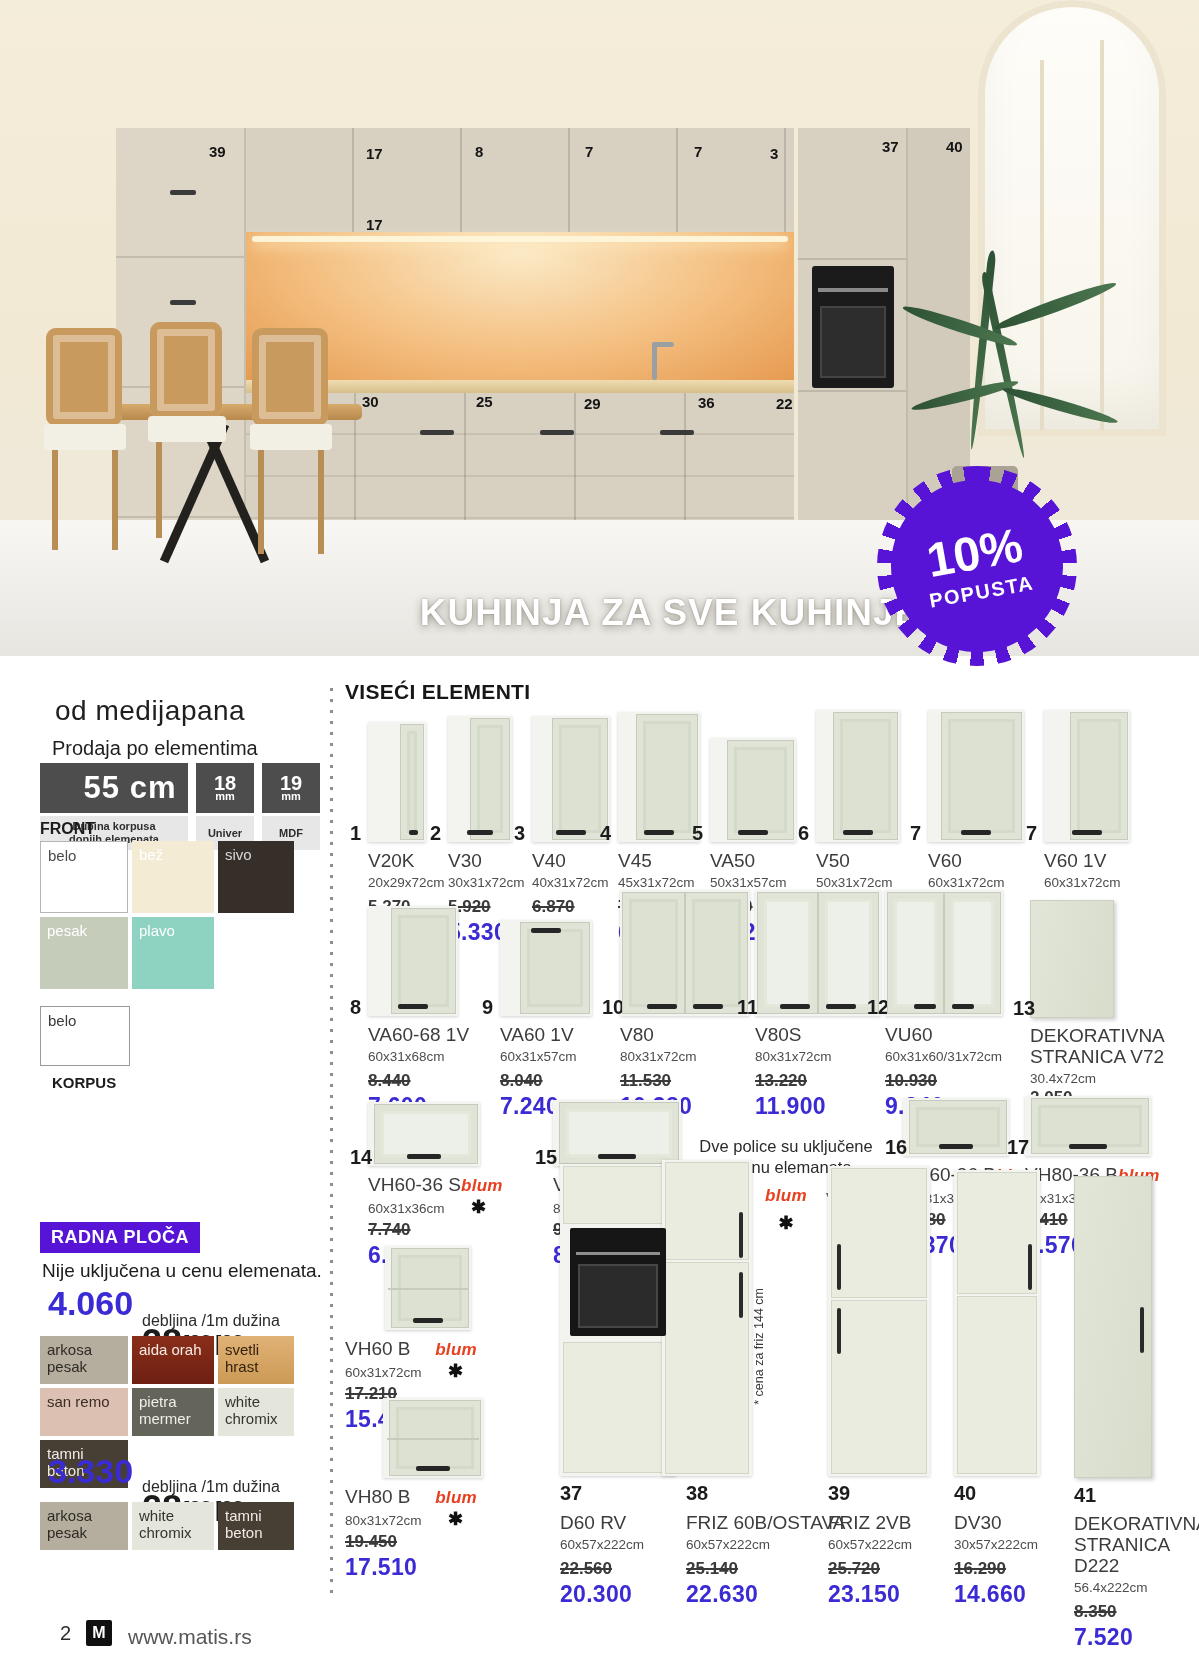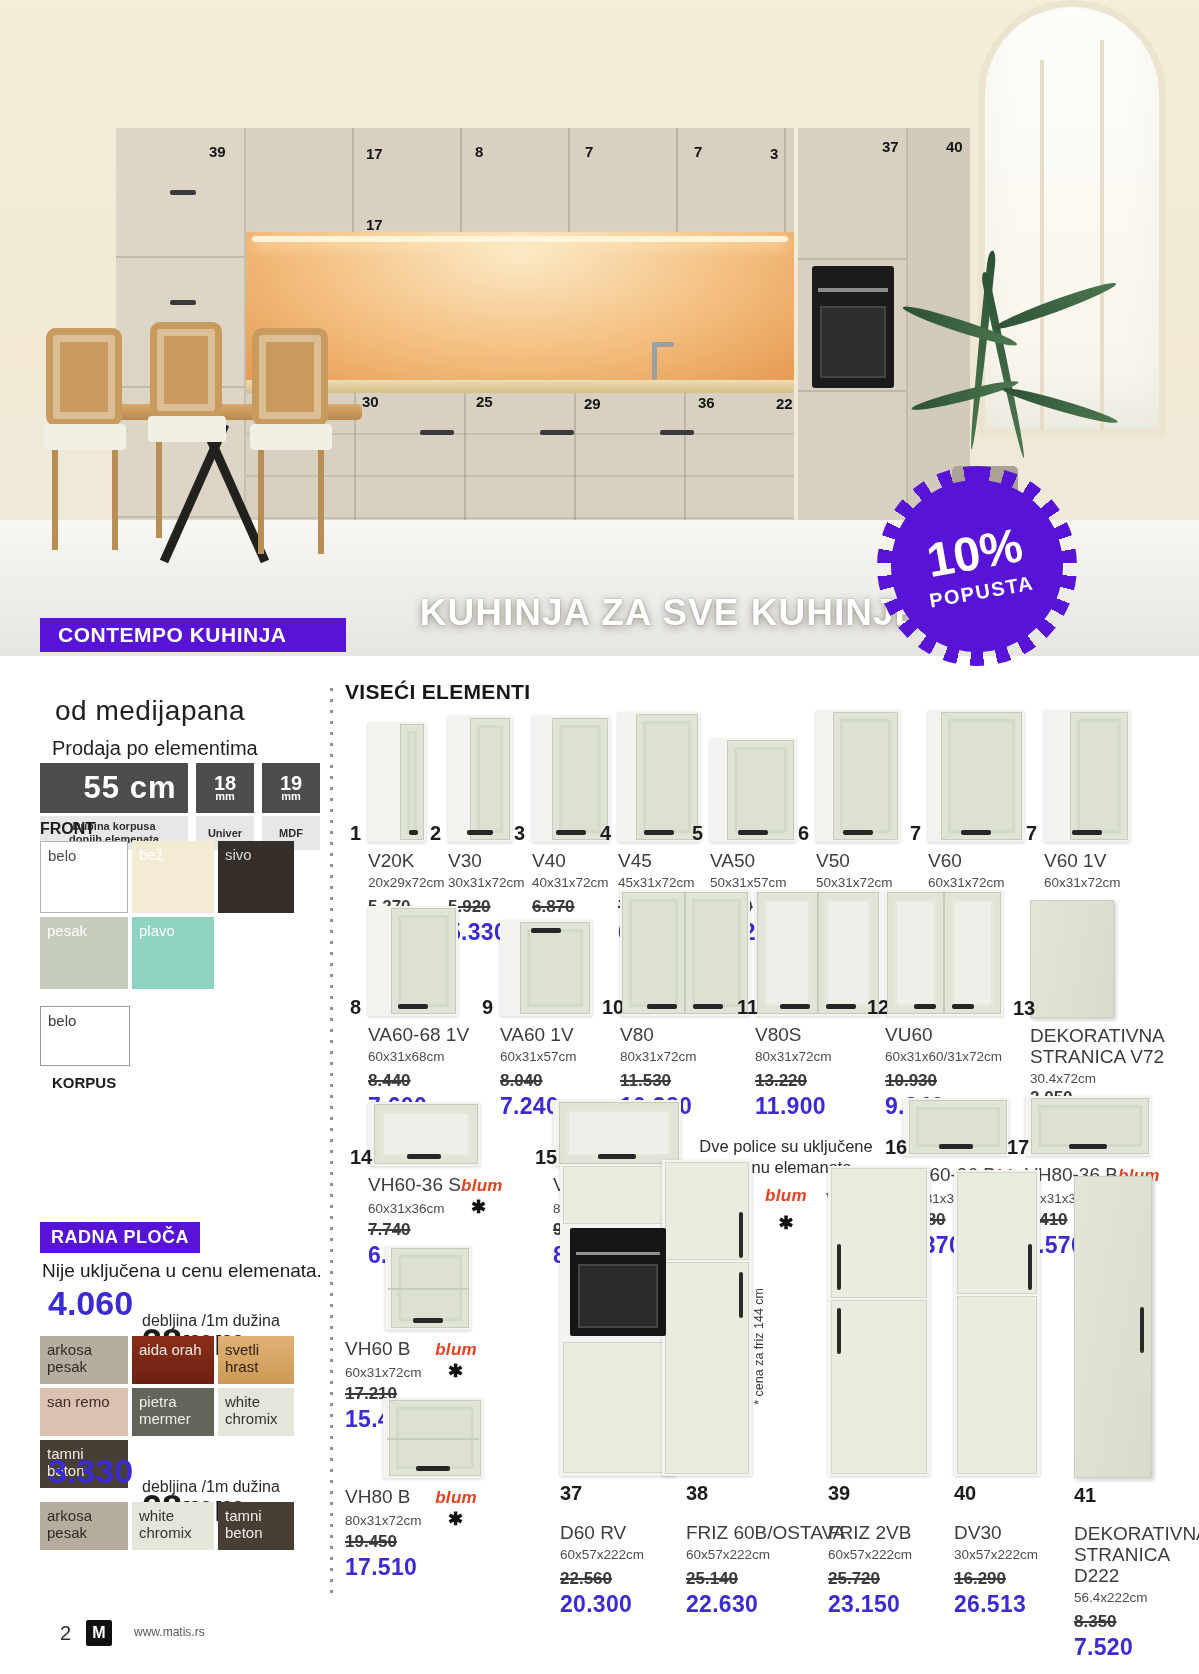--- a/index.html
+++ b/index.html
@@ -79,38 +79,38 @@
   .vhnd{position:absolute;width:4px;height:46px;background:#2a2a2a;border-radius:2px;z-index:2;}
   .oven{position:absolute;left:10px;right:10px;background:#161616;border-radius:2px;z-index:2;}
   .oven::before{content:"";position:absolute;left:6px;right:6px;top:24px;height:3px;background:#8f8f8f;}
   .oven::after{content:"";position:absolute;left:8px;right:8px;top:36px;bottom:8px;background:#2b2b2b;border:2px solid #464646;}
   .pname{font-size:19px;color:#3c3c3c;margin-top:8px;white-space:nowrap;}
   .wrap .pname{white-space:normal;line-height:1.1;}
   .pdims{font-size:13.5px;color:#4d4d4d;margin-top:3px;}
   .pold{font-size:17px;font-weight:700;color:#3a3a3a;text-decoration:line-through;text-decoration-thickness:2px;margin-top:7px;}
   .pnew{font-size:23px;font-weight:800;color:#3b2bd4;margin-top:2px;letter-spacing:.3px;}
   .bnum{font-size:20px;font-weight:700;color:#1c1c1c;margin-top:6px;}
-  .bnum + .pname{margin-top:17px;}
+  .bnum + .pname{margin-top:7px;}
   .nrow{display:flex;justify-content:space-between;align-items:baseline;margin-top:8px;}
   .nrow .pname{margin-top:0;}
   .drow{display:flex;justify-content:space-between;align-items:center;}
   .drow .pdims{margin-top:3px;}
   .blum{color:#e8401f;font-style:italic;font-weight:800;font-size:17px;letter-spacing:.3px;}
   .mark{font-size:18px;font-weight:900;color:#111;padding-right:14px;}
   .note{position:absolute;left:688px;top:1136px;width:196px;text-align:center;}
   .note .l{font-size:16.5px;color:#2b2b2b;line-height:1.25;}
   .note .arrows{margin-top:9px;display:flex;justify-content:center;gap:16px;align-items:center;}
   .tri{color:#6d6d6d;font-size:14px;}
   .note .nmark{font-size:18px;font-weight:900;color:#111;margin-top:6px;}
   .vnote{position:absolute;left:752px;top:1288px;writing-mode:vertical-rl;transform:rotate(180deg);font-size:12.5px;color:#3a3a3a;}
 
   
   .pageno{position:absolute;left:60px;top:1622px;font-size:20px;color:#2e2e2e;}
   .logo{position:absolute;left:86px;top:1620px;width:26px;height:26px;background:#101010;color:#fff;font-weight:800;display:flex;align-items:center;justify-content:center;font-size:16px;border-radius:2px;}
-  .site{position:absolute;left:134px;top:1625px;font-size:12px;color:#565656;}
+  .site{position:absolute;left:128px;top:1625px;font-size:21px;color:#565656;}
 </style>
 </head>
 <body>
 
 <div class="pg">
 
   <div class="photo">
     <div class="floor"></div>
     <div class="win"></div>
     <div class="winbar" style="left:1040px;top:60px;height:370px;"></div>
@@ -170,21 +170,20 @@
 
     <div class="head">KUHINJA ZA SVE KUHINJE</div>
     <div class="badge">
       <div class="burst"></div>
       <div class="bcirc">
         <div class="bpct">10%</div>
         <div class="blab">POPUSTA</div>
       </div>
     </div>
   </div>
-  <div class="series">CONTEMPO KUHINJA</div>
 
   <div class="smat">od medijapana</div>
   <div class="ssale">Prodaja po elementima</div>
 
   <div class="specbox" style="left:40px;width:148px;">
     <div class="specdark s55">55 cm</div>
     <div class="speclight">
       <span>Dubina korpusa</span>
       <span>donjih elemenata</span>
     </div>
@@ -568,21 +567,21 @@
   <div class="prod" style="left:954px;top:1170px;width:96px;">
     <div class="cab tall" style="width:86px;height:306px;">
         <div class="tdoor" style="top:2px;height:120px;"></div>
         <div class="vhnd" style="right:8px;top:74px;"></div>
         <div class="tdoor" style="top:126px;bottom:2px;"></div>
       </div>
     <div class="bnum">40</div>
     <div class="pname">DV30</div>
     <div class="pdims">30x57x222cm</div>
     <div class="pold">16.290</div>
-    <div class="pnew">26.513</div>
+    <div class="pnew">14.660</div>
   </div>
   <div class="prod wrap" style="left:1074px;top:1176px;width:122px;">
     <div class="cab panel" style="width:76px;height:300px;">
         <div class="vhnd" style="right:7px;top:130px;"></div>
       </div>
     <div class="bnum">41</div>
     <div class="pname">DEKORATIVNA STRANICA D222</div>
     <div class="pdims">56.4x222cm</div>
     <div class="pold">8.350</div>
     <div class="pnew">7.520</div>

